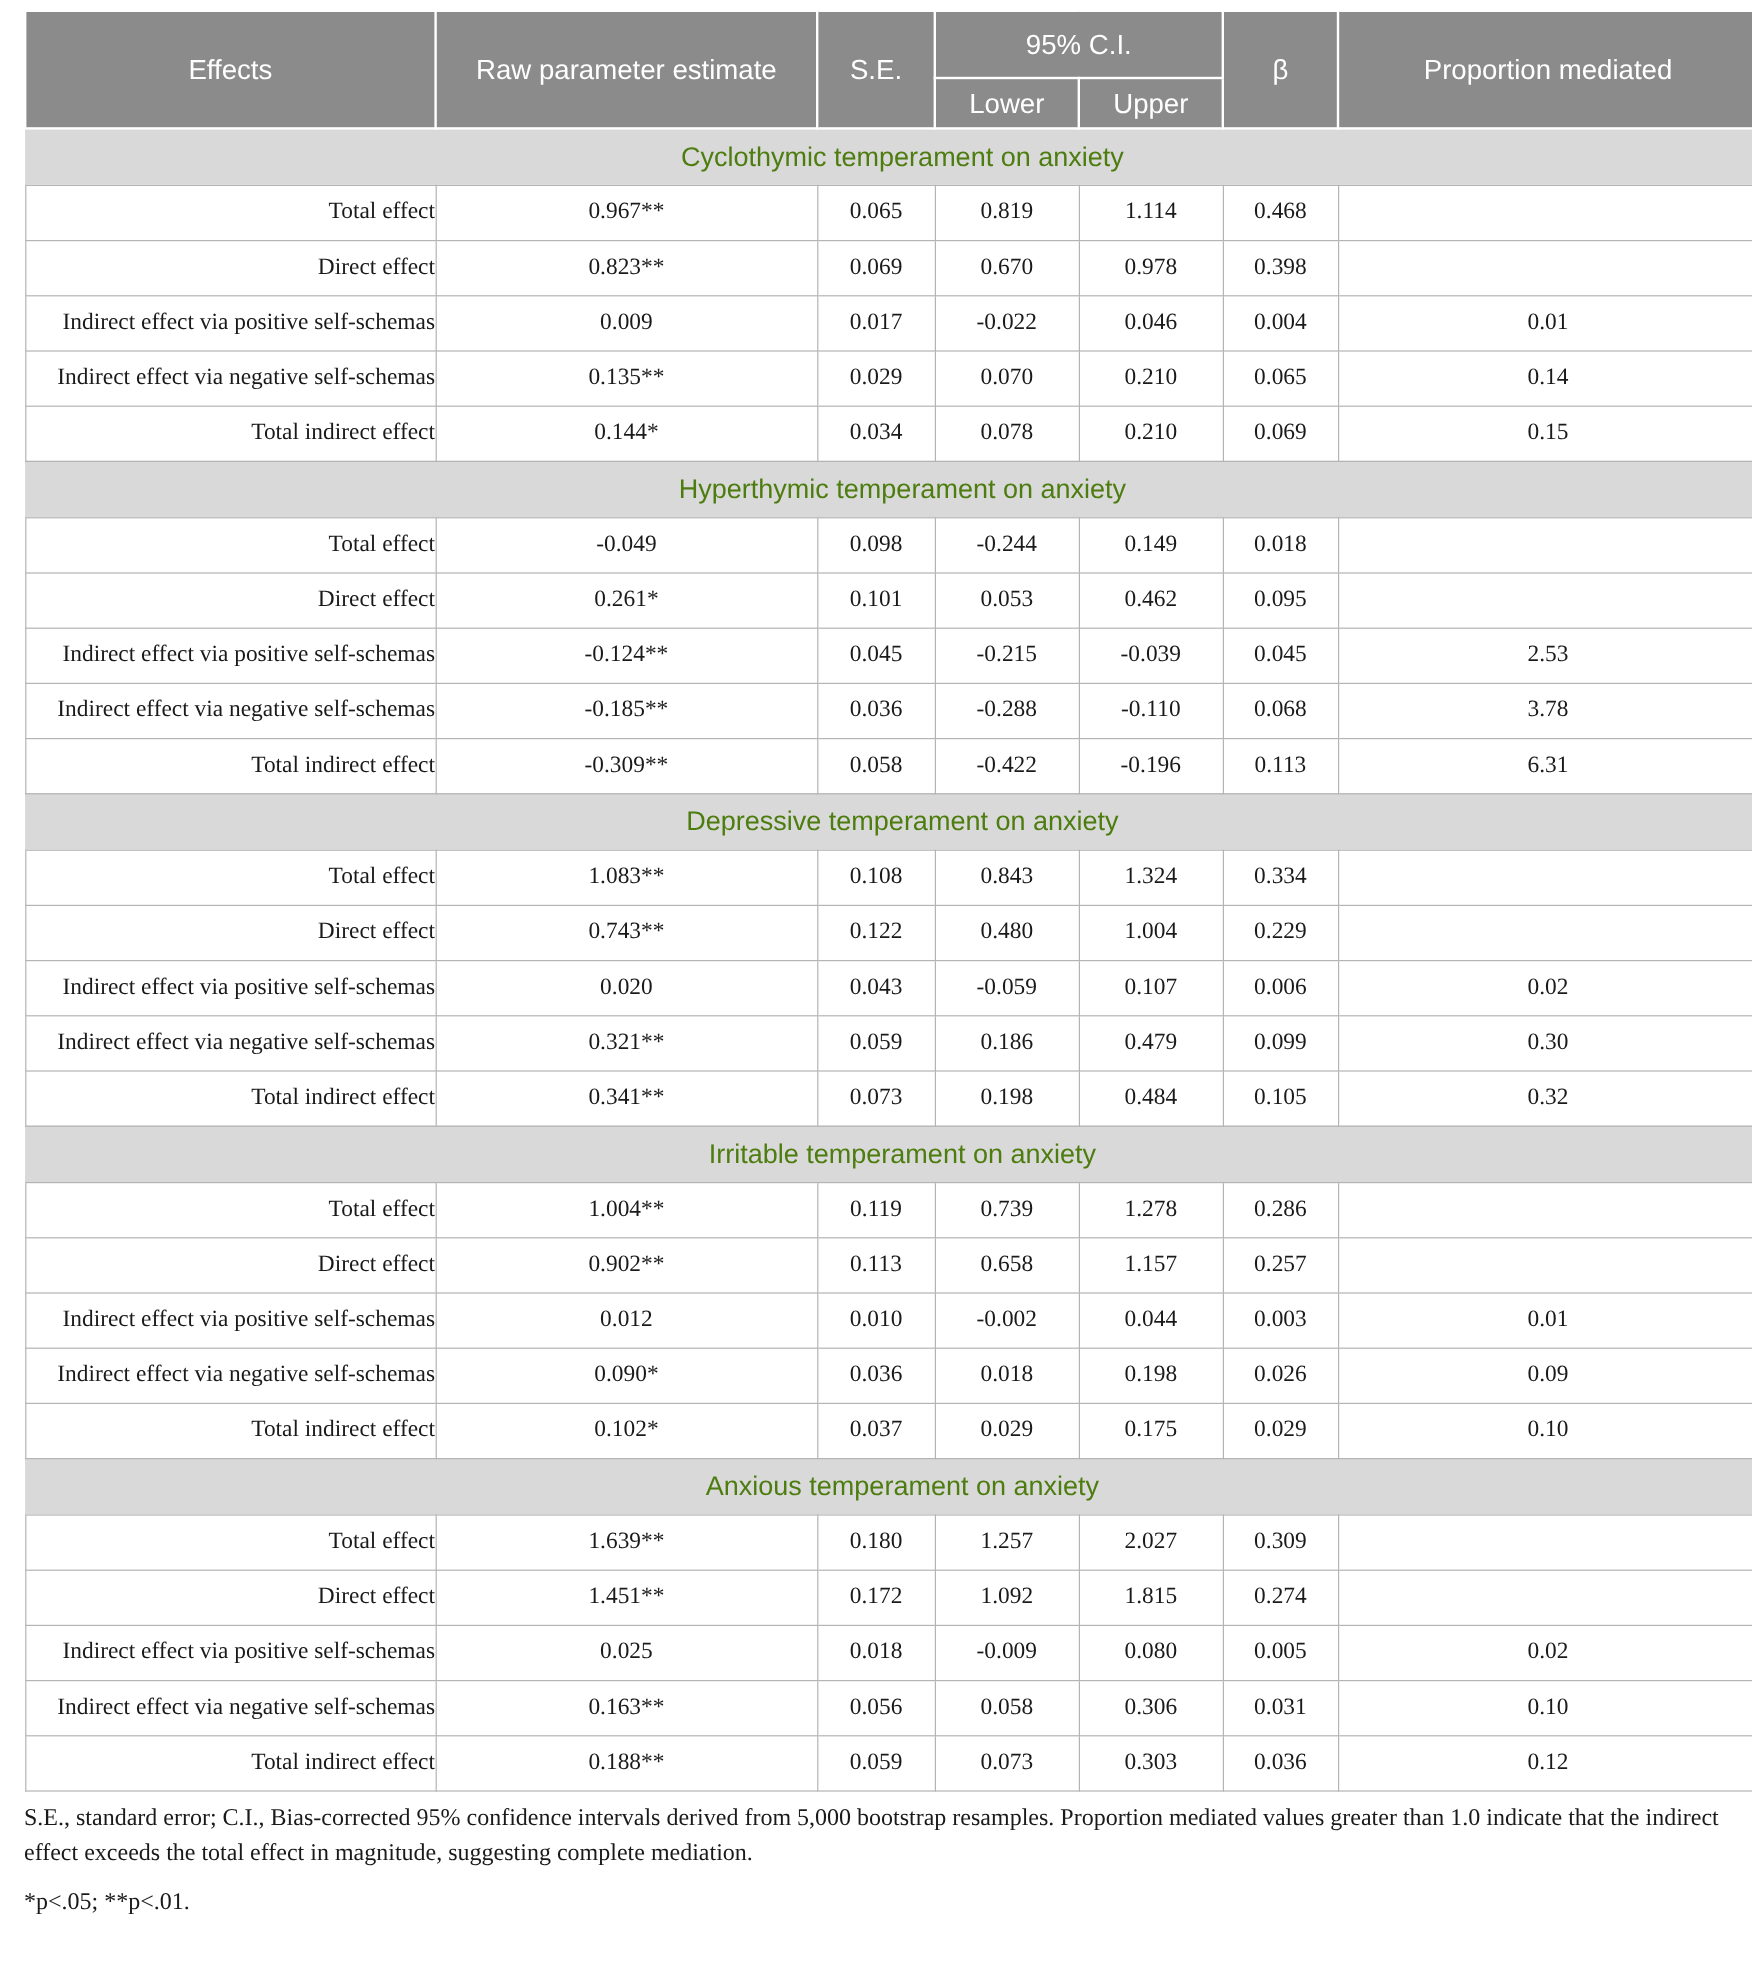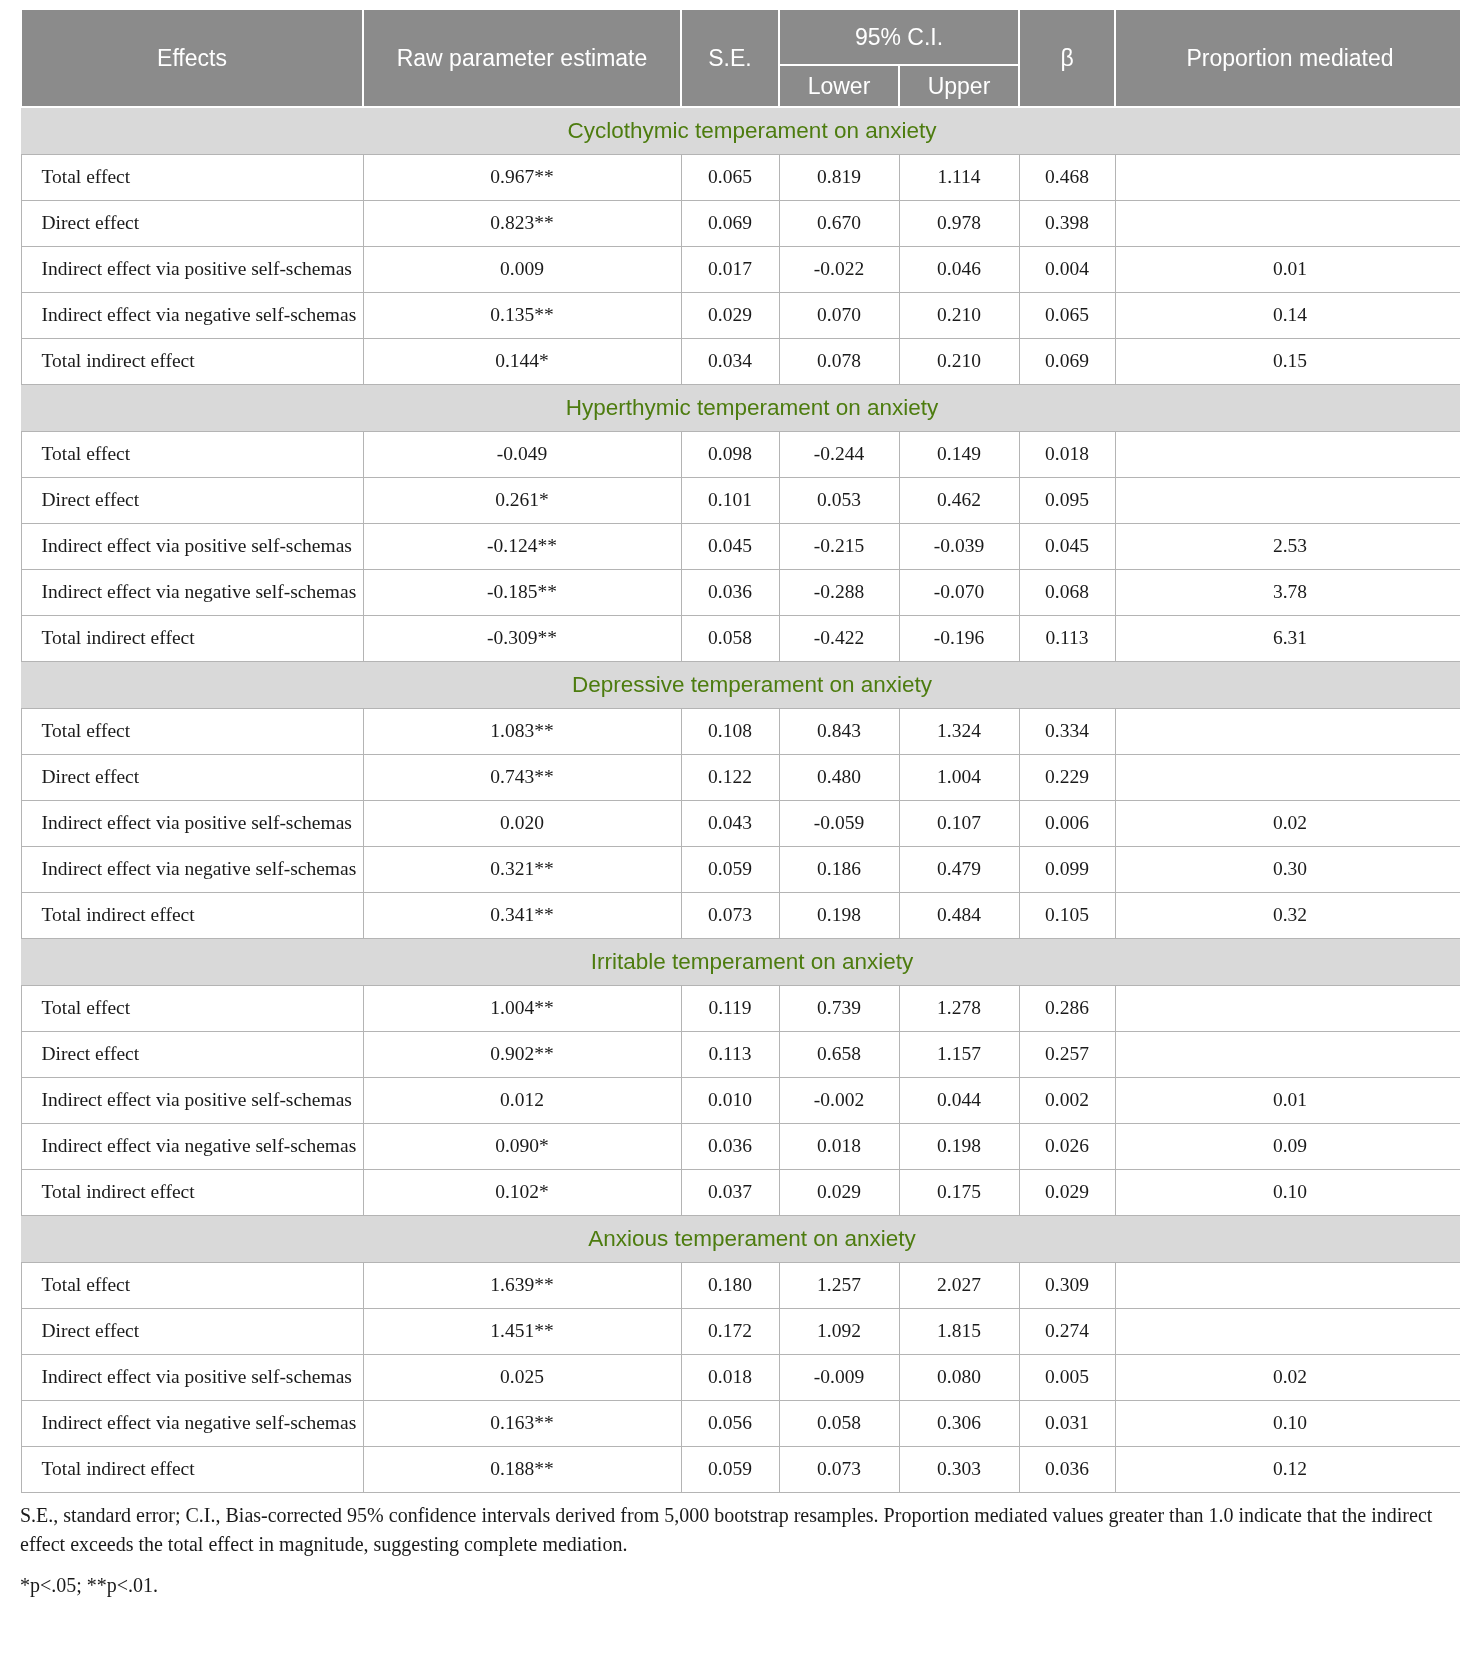--- a/index.html
+++ b/index.html
@@ -37,21 +37,21 @@
   thead tr.h-top th { height: 56px; }
   thead tr.h-sub th { height: 42px; margin-top: 20px; }
 
   td {
     border: 1px solid #b4b4b4;
     font-size: 19.5px;
     height: 46px;
     vertical-align: middle;
     background: #ffffff;
   }
-  td.label { text-align: left; padding-left: 20px; }
+  td.label { text-align: right; padding-left: 20px; }
   td.num   { text-align: center; }
 
   td.section-title {
     background: #d9d9d9;
     font-family: "Liberation Sans", sans-serif;
     font-size: 22.5px;
     color: #4d7c0f;
     text-align: center;
     padding-left: 18px;
     height: 47px;
@@ -176,21 +176,21 @@
         <td class="num">-0.215</td>
         <td class="num">-0.039</td>
         <td class="num">0.045</td>
         <td class="num">2.53</td>
       </tr>
       <tr>
         <td class="label">Indirect effect via negative self-schemas</td>
         <td class="num">-0.185**</td>
         <td class="num">0.036</td>
         <td class="num">-0.288</td>
-        <td class="num">-0.070</td>
+        <td class="num">-0.110</td>
         <td class="num">0.068</td>
         <td class="num">3.78</td>
       </tr>
       <tr>
         <td class="label">Total indirect effect</td>
         <td class="num">-0.309**</td>
         <td class="num">0.058</td>
         <td class="num">-0.422</td>
         <td class="num">-0.196</td>
         <td class="num">0.113</td>
@@ -266,21 +266,21 @@
         <td class="num">1.157</td>
         <td class="num">0.257</td>
         <td class="num"></td>
       </tr>
       <tr>
         <td class="label">Indirect effect via positive self-schemas</td>
         <td class="num">0.012</td>
         <td class="num">0.010</td>
         <td class="num">-0.002</td>
         <td class="num">0.044</td>
-        <td class="num">0.002</td>
+        <td class="num">0.003</td>
         <td class="num">0.01</td>
       </tr>
       <tr>
         <td class="label">Indirect effect via negative self-schemas</td>
         <td class="num">0.090*</td>
         <td class="num">0.036</td>
         <td class="num">0.018</td>
         <td class="num">0.198</td>
         <td class="num">0.026</td>
         <td class="num">0.09</td>

